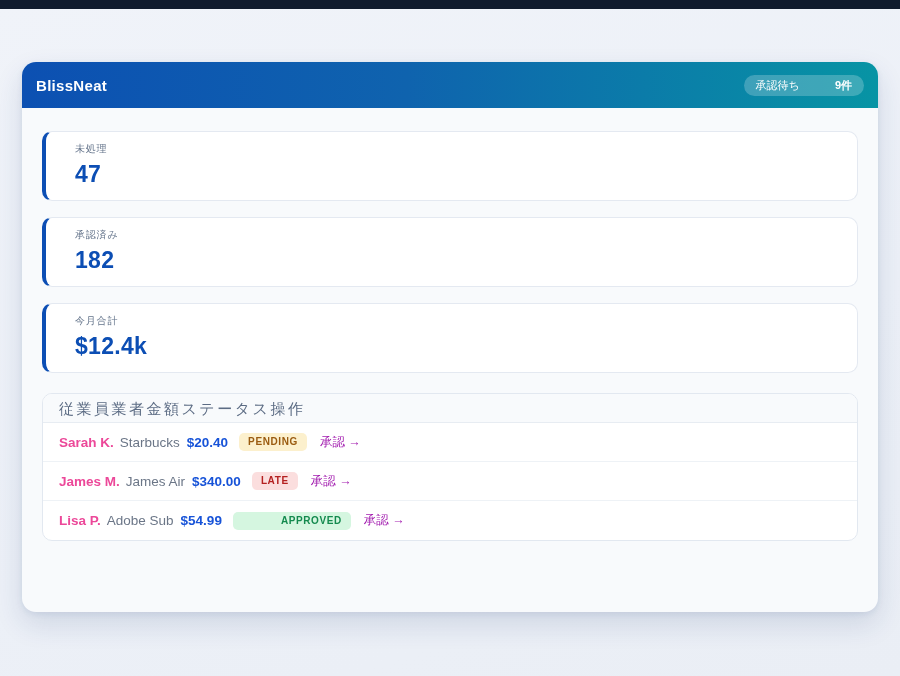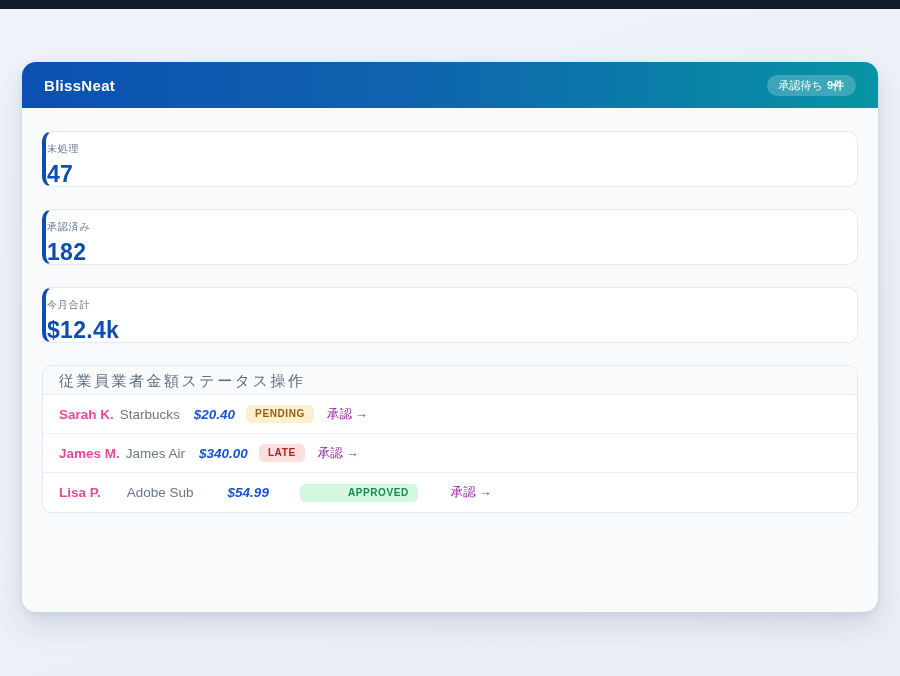--- a/index.html
+++ b/index.html
@@ -17,40 +17,40 @@
     position: absolute; left: 22px; top: 62px; width: 856px; height: 550px;
     background: #f8fafc;
     border-radius: 14px;
     box-shadow: 0 12px 28px rgba(30, 60, 110, 0.14), 0 2px 6px rgba(30,60,110,0.08);
     overflow: hidden;
   }
   .app-header {
     height: 46px;
     background: linear-gradient(90deg, #0c50b2 0%, #0f63ae 45%, #0794a4 100%);
     display: flex; align-items: center; justify-content: space-between;
-    padding: 0 22px;
+    padding: 0 14px;
   }
   .brand { color: #ffffff; font-size: 15px; font-weight: bold; letter-spacing: 0.3px; }
   .header-badge {
     background: rgba(255,255,255,0.22);
     color: #ffffff; font-size: 11px;
     padding: 5px 12px; border-radius: 999px;
     display: flex; align-items: center; gap: 4px;
     line-height: 1;
   }
-  .header-badge b { font-weight: bold; }
+  .header-badge b { font-weight: bold; margin-left: 31px; }
   .stats { padding: 23px 20px 0 20px; }
   .stat-card {
     background: #ffffff;
     border: 1px solid #e4e9f1;
     border-left: 4px solid #0c4eb4;
     border-radius: 10px;
-    height: 56px;
-    margin-bottom: 22px;
-    padding: 11px 16px 0 1px;
+    height: 70px;
+    margin-bottom: 16px;
+    padding: 11px 16px 0 29px;
   }
   .stat-card[data-accent="green"] { border-left-color: #0ca361; }
   .stat-label {
     font-size: 10px; color: #64748b; letter-spacing: 0.8px; line-height: 12px;
     display: block;
   }
   .stat-value {
     display: block; margin-top: 4px;
     font-size: 23px; font-weight: bold; color: #0c4eb4; line-height: 30px;
     letter-spacing: 0.3px;
@@ -71,24 +71,24 @@
     line-height: 13px;
     white-space: nowrap;
   }
   .mt-row {
     display: flex; align-items: center;
     min-height: 39px;
     padding: 0 16px;
     border-bottom: 1px solid #eef2f6;
     font-size: 13.5px;
   }
-  .mt-row:last-child { border-bottom: none; gap: 20px; }
+  .mt-row:last-child { border-bottom: none; }
   .emp { font-weight: bold; color: #ec4899; }
   .vendor { color: #6b7687; margin-left: 6px; }
-  .amount { font-weight: bold; color: #1753d8; margin-left: 14px; font-style: italic; }
+  .amount { font-weight: bold; color: #1753d8; margin-left: 7px; }
   .status-badge {
     margin-left: 11px;
     font-size: 10px; font-weight: bold; letter-spacing: 0.6px;
     padding: 4px 9px; border-radius: 5px; line-height: 1;
   }
   .status-badge[data-variant="pending"]  { background: #fcf0cd; color: #9a5b10; }
   .status-badge[data-variant="late"]     { background: #fbdede; color: #b42020; }
   .status-badge[data-variant="approved"] { background: #d5f6e0; color: #148a4e; padding-left: 48px; }
   .action-link {
     margin-left: 13px;

